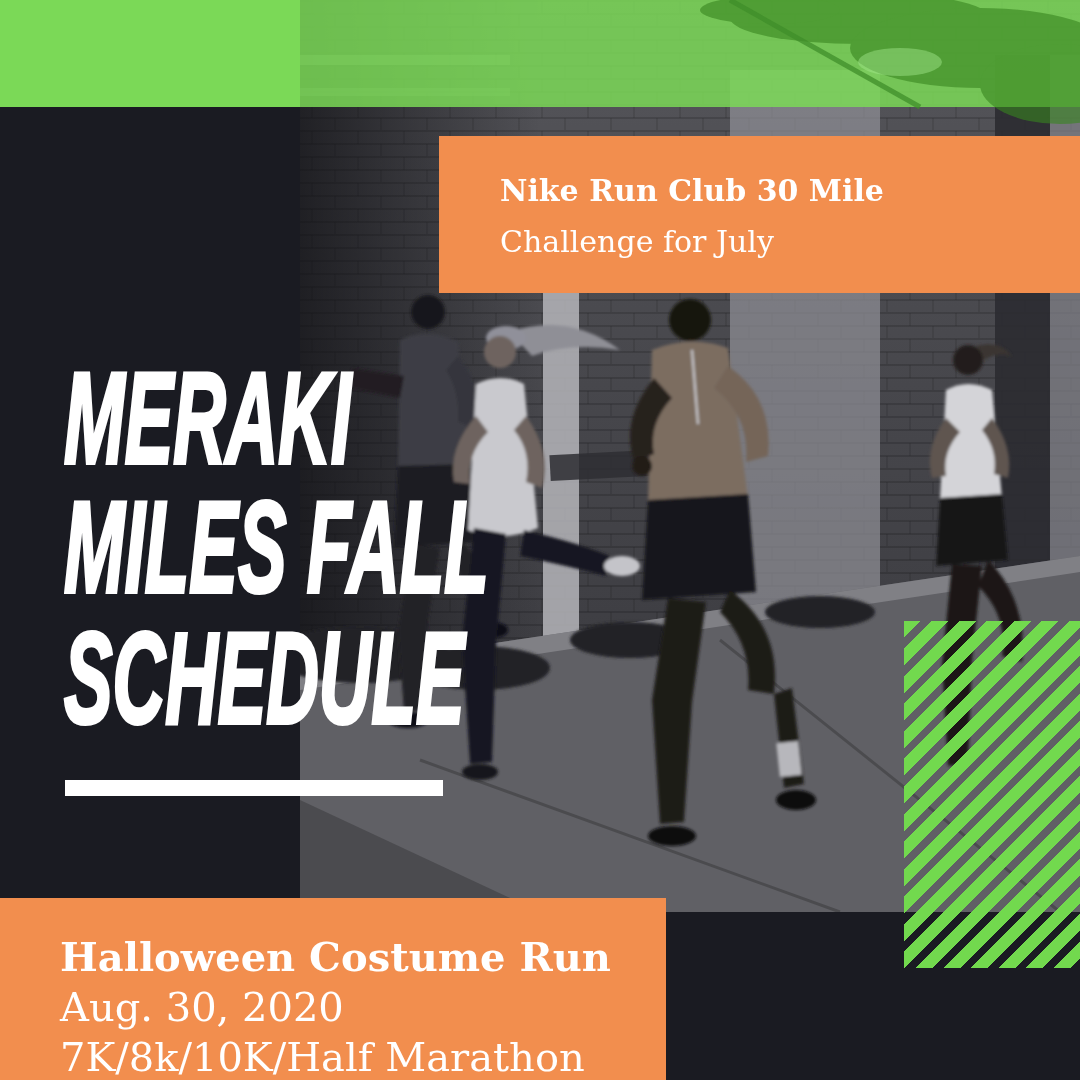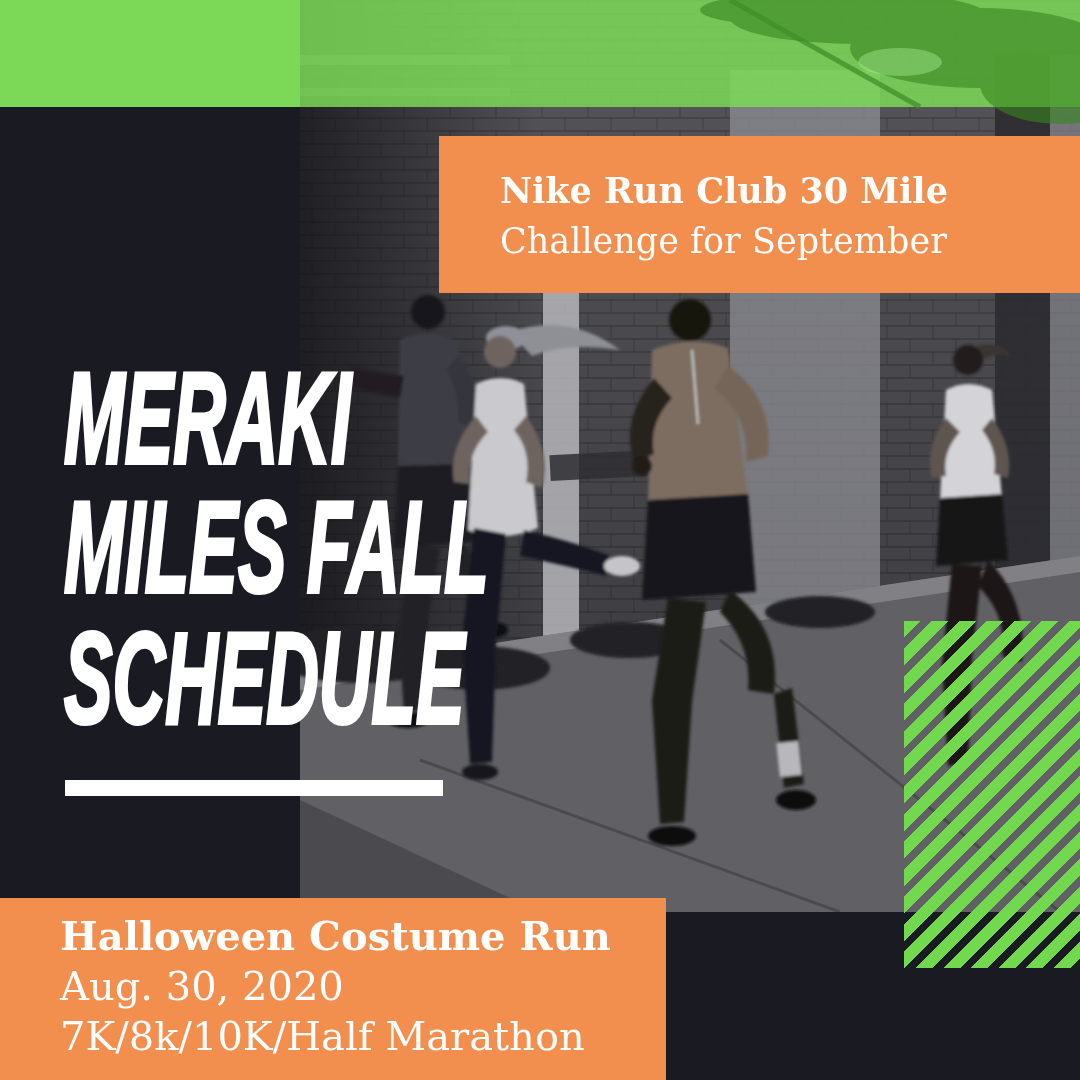--- a/index.html
+++ b/index.html
@@ -7,22 +7,22 @@
     position:relative;width:1080px;height:1080px;overflow:hidden;
     background:#1a1b22;font-family:"Liberation Sans",sans-serif;
   }
   
   .photo{position:absolute;left:300px;top:0;width:780px;height:912px;}
   .photo svg{display:block;width:780px;height:912px;}
   
   .green-bar{position:absolute;left:0;top:0;width:300px;height:107px;background:#7bd957;}
   
   .banner{position:absolute;background:#f28e4e;color:#fff;font-family:"DejaVu Serif",serif;}
-  .banner-top{left:439px;top:136px;width:641px;height:157px;padding:29px 0 0 61px;box-sizing:border-box;font-size:35px;line-height:51px;}
-  .banner-bottom{left:0;top:898px;width:666px;height:182px;padding:13px 0 0 60px;box-sizing:border-box;font-size:40px;line-height:50px;}
+  .banner-top{left:439px;top:136px;width:641px;height:157px;padding:29px 0 0 61px;box-sizing:border-box;font-size:30px;line-height:51px;}
+  .banner-bottom{left:0;top:898px;width:666px;height:182px;padding:34px 0 0 60px;box-sizing:border-box;font-size:40px;line-height:50px;}
   .b-bold{font-weight:700;}
   
   .title-line{
     position:absolute;left:64px;margin:0;white-space:nowrap;
     font:italic 700 130px/1 "Liberation Sans",sans-serif;color:#ffffff;
     -webkit-text-stroke:4px #ffffff;
     transform:scaleX(0.56);transform-origin:0 0;letter-spacing:0;
   }
   .tl1{top:353px;} .tl2{top:482px;} .tl3{top:613px;}
   .title-underline{position:absolute;left:65px;top:780px;width:378px;height:16px;background:#ffffff;}
@@ -147,21 +147,21 @@
         <path d="M430 0 L620 107" stroke="#3f8d2a" stroke-width="5" fill="none" opacity="0.75"></path>
         <ellipse cx="600" cy="62" rx="42" ry="14" fill="#a5e88f" opacity="0.45"></ellipse>
       </g>
     </svg>
   </div>
 
   <div class="green-bar"></div>
 
   <div class="banner banner-top">
     <div class="b-bold">Nike Run Club 30 Mile</div>
-    <div>Challenge for September</div>
+    <div>Challenge for July</div>
   </div>
 
   <p class="title-line tl1">MERAKI</p>
   <p class="title-line tl2">MILES FALL</p>
   <p class="title-line tl3">SCHEDULE</p>
   <div class="title-underline"></div>
 
   <div class="stripes"></div>
 
   <div class="banner banner-bottom">

